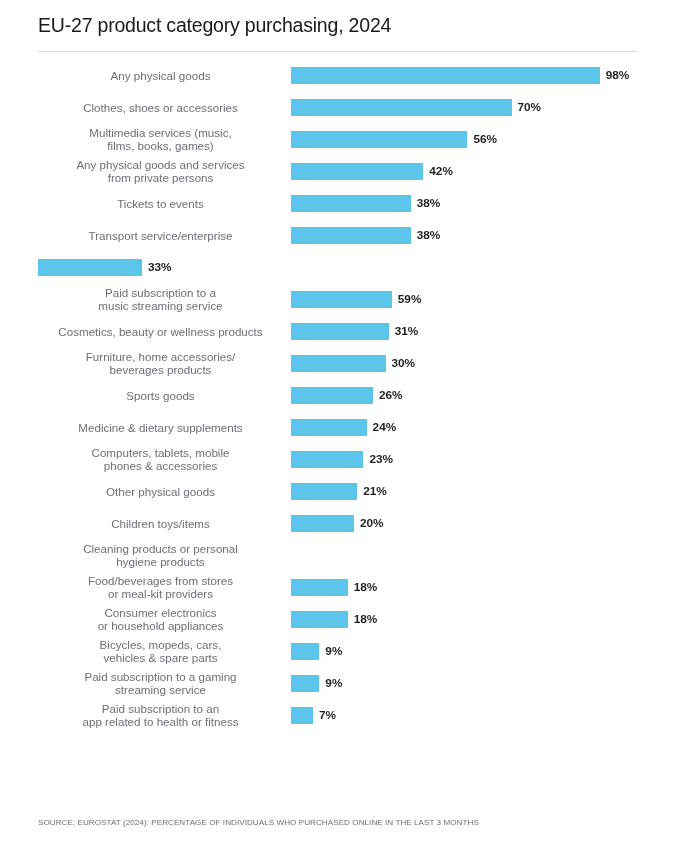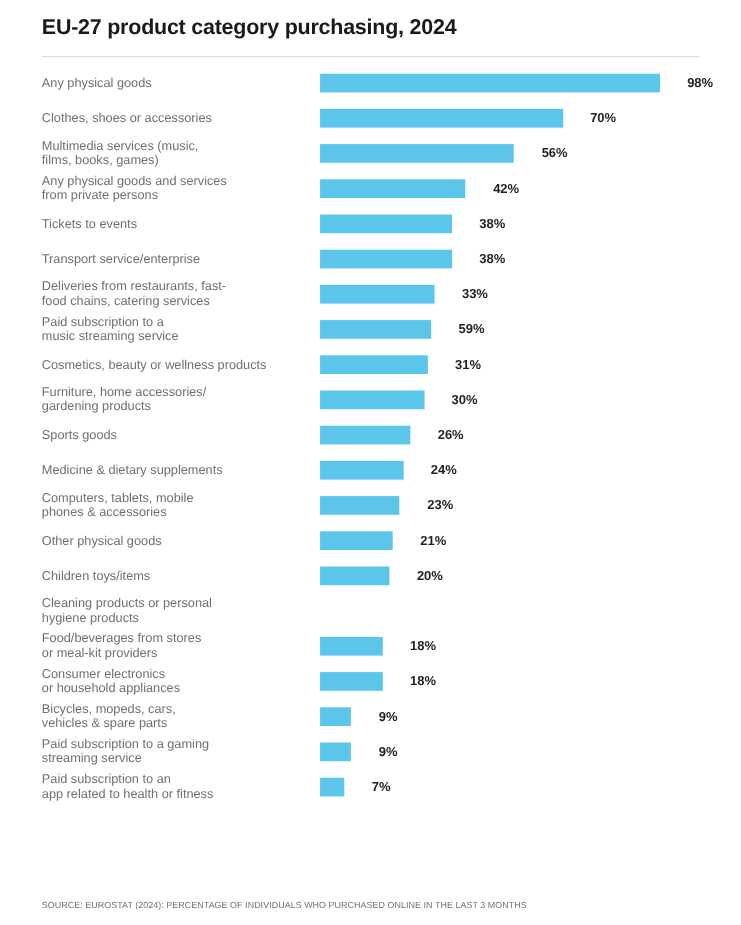--- a/index.html
+++ b/index.html
@@ -16,21 +16,21 @@
   }
   .page {
     position: relative;
     width: 674px;
     height: 841px;
     box-sizing: border-box;
     padding: 0 38px;
   }
   .chart-title {
     font-size: 19.5px;
-    font-weight: bold;
+    font-weight: normal;
     letter-spacing: -0.2px;
     color: #1a1a1a;
     padding-top: 14px;
     margin: 0;
     line-height: 1.2;
   }
   .title-rule {
     height: 1px;
     background: #d9d9d9;
     margin-top: 14px;
@@ -41,34 +41,33 @@
     margin-top: 7px;
   }
   .bar-row {
     display: flex;
     align-items: center;
     height: 32px;
   }
   .row-label {
     width: 253px;
     flex: 0 0 253px;
-    text-align: left;
+    text-align: center;
     font-size: 11.6px;
     line-height: 13.4px;
     color: #6e6e76;
     padding-right: 8px;
     box-sizing: border-box;
     white-space: pre-line;
   }
   .bar-wrap {
     flex: 1 1 auto;
     display: flex;
     align-items: center;
     height: 100%;
-    gap: 19px;
   }
   .bar {
     height: 17px;
     background: #5bc5ea;
     flex: 0 0 auto;
   }
   .bar-value {
     font-size: 11.8px;
     font-weight: bold;
     color: #231f20;
@@ -132,22 +131,20 @@
         </div>
       </div>
       <div class="bar-row">
         <div class="row-label">Transport service/enterprise</div>
         <div class="bar-wrap">
           <div class="bar" style="width: 119.7px; background: rgb(91, 197, 234);"></div>
           <div class="bar-value">38%</div>
         </div>
       </div>
       <div class="bar-row">
-        <div class="row-label">Deliveries from restaurants, fast-
-food chains, catering services</div>
         <div class="bar-wrap">
           <div class="bar" style="width: 103.95px; background: rgb(91, 197, 234);"></div>
           <div class="bar-value">33%</div>
         </div>
       </div>
       <div class="bar-row">
         <div class="row-label">Paid subscription to a
 music streaming service</div>
         <div class="bar-wrap">
           <div class="bar" style="width: 100.8px; background: rgb(91, 197, 234);"></div>
@@ -156,21 +153,21 @@
       </div>
       <div class="bar-row">
         <div class="row-label">Cosmetics, beauty or wellness products</div>
         <div class="bar-wrap">
           <div class="bar" style="width: 97.65px; background: rgb(91, 197, 234);"></div>
           <div class="bar-value">31%</div>
         </div>
       </div>
       <div class="bar-row">
         <div class="row-label">Furniture, home accessories/
-gardening products</div>
+beverages products</div>
         <div class="bar-wrap">
           <div class="bar" style="width: 94.5px; background: rgb(91, 197, 234);"></div>
           <div class="bar-value">30%</div>
         </div>
       </div>
       <div class="bar-row">
         <div class="row-label">Sports goods</div>
         <div class="bar-wrap">
           <div class="bar" style="width: 81.9px; background: rgb(91, 197, 234);"></div>
           <div class="bar-value">26%</div>

